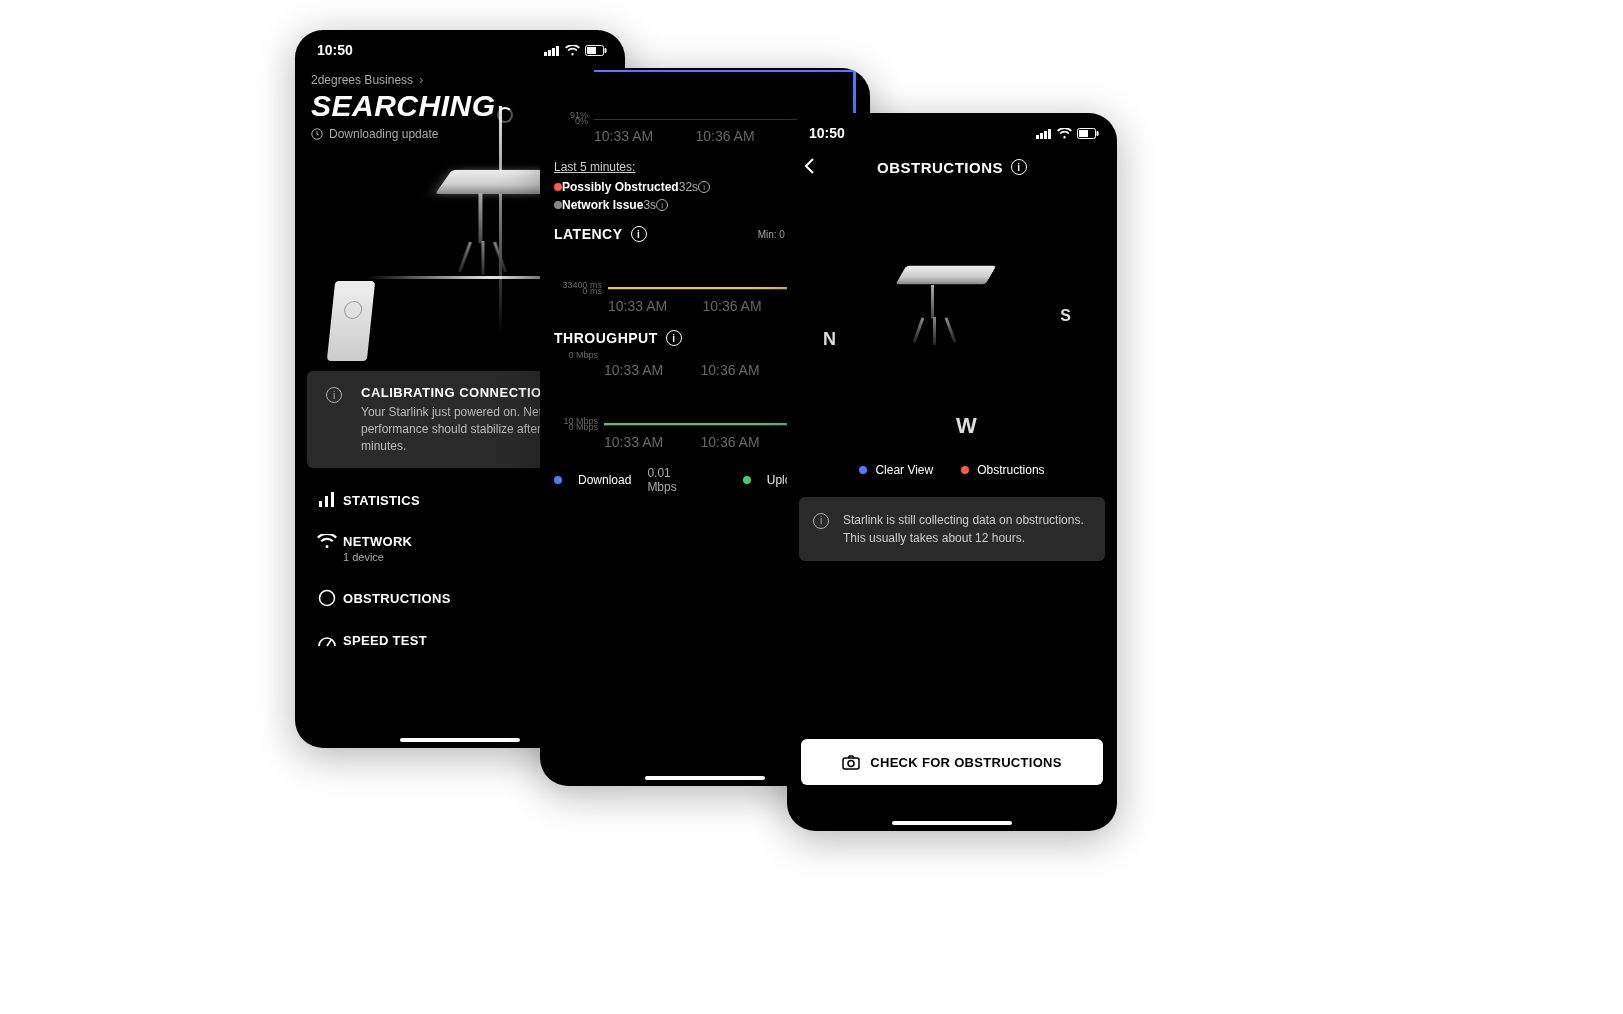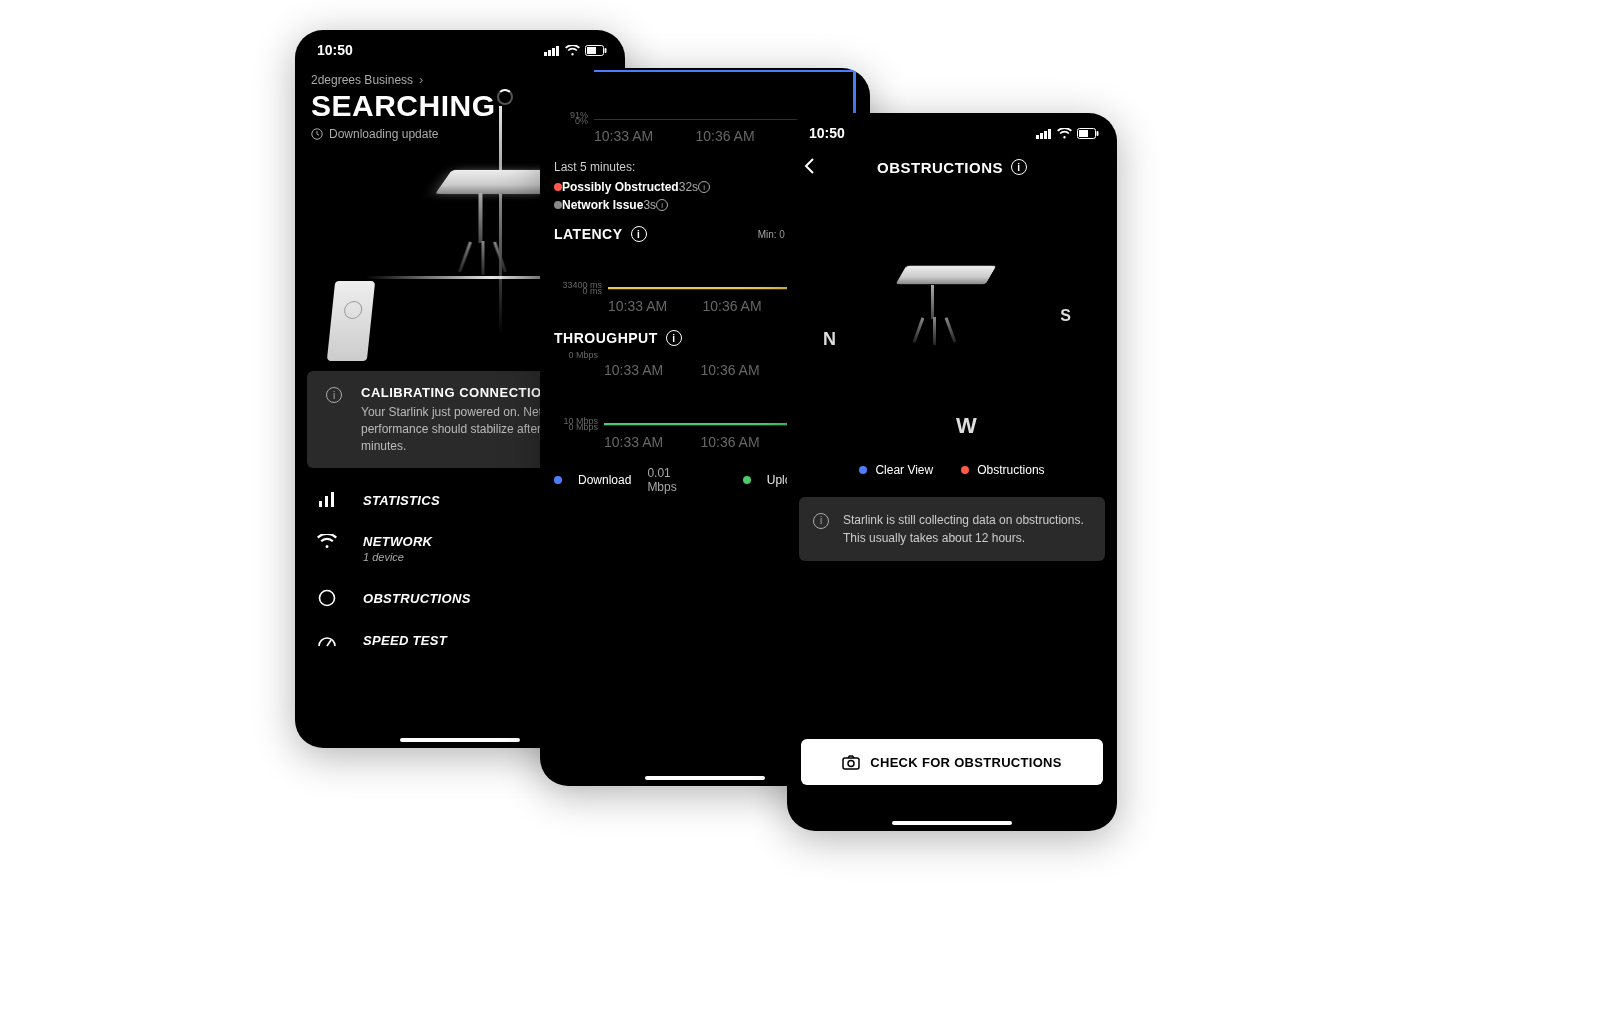--- a/index.html
+++ b/index.html
@@ -44,21 +44,21 @@
     justify-content: center;
     height: 44px;
     font-weight: 700;
     font-size: 15px;
     letter-spacing: 0.5px;
   }
 
   
   .p1-body { padding: 10px 16px 0 16px; position: relative; height: calc(100% - 44px); display:flex; flex-direction:column; }
   .carrier-row { font-size: 12px; color: #aaa; display:flex; align-items:center; gap:6px; }
-  .p1-title { font-size: 30px; font-weight: 800; letter-spacing: 0.5px; display:flex; align-items:flex-start; gap:1px; margin-top:2px;}
+  .p1-title { font-size: 30px; font-weight: 800; letter-spacing: 0.5px; display:flex; align-items:flex-end; gap:1px; margin-top:2px;font-style:italic;}
   .p1-sub { font-size: 12px; color: #aaa; display:flex; align-items:center; gap:6px; margin-top:4px;}
   .dish-art {
     position: relative;
     height: 220px;
     margin-top: 10px;
   }
   
   .dish {
     position: absolute;
     left: 50%; top: 10px;
@@ -100,21 +100,21 @@
   .alert-card {
     display:flex; gap:14px; align-items:flex-start;
     background:#2a2a2a; border-radius:6px;
     padding:14px 14px; margin: 0 -4px 14px;
   }
   .alert-card .icn { flex:0 0 26px; display:flex; align-items:center; justify-content:center; margin-top:2px;}
   .alert-title { font-weight:700; font-size:13px; letter-spacing:0.5px; margin-bottom:4px;}
   .alert-body { font-size:12px; color:#bbb; line-height:1.4; }
 
   .menu { display:flex; flex-direction:column; gap:6px; }
-  .menu-item { display:flex; align-items:center; gap:24px; padding:10px 4px; font-weight:700; font-size:13px; letter-spacing:0.3px;font-style:italic;}
+  .menu-item { display:flex; align-items:center; gap:4px; padding:10px 4px; font-weight:700; font-size:13px; letter-spacing:0.3px;}
   .menu-item .icn { width:24px; display:flex; justify-content:center; }
   .menu-sub { font-size:11px; font-weight:400; color:#aaa; letter-spacing:0; margin-top:2px;}
   .home-ind { position:absolute; bottom:6px; left:50%; transform:translateX(-50%); width:120px; height:4px; background:#fff; border-radius:2px; }
 
   
   .p2-body { padding: 0 14px; height: calc(100% - 92px); overflow:hidden; position:relative; }
   .chart-block { margin-bottom: 16px; }
   .y-label { font-size: 9px; color:#666; text-align:right; width:34px; display:inline-block; }
   .chart-row { display:flex; align-items:flex-end; gap:6px; }
   .chart-canvas { position:relative; flex:1; height:40px; border-bottom:1px solid #333;}
@@ -125,21 +125,21 @@
   .line-green { background:#4acc6e; }
   .vbar-right { position:absolute; right:0; top:-20px; bottom:0; width:3px; background:#4a7dff; }
   .sec-header { display:flex; align-items:center; gap:8px; font-weight:700; font-size:14px; letter-spacing:0.5px; margin:14px 0 8px; }
   .sec-header .right { margin-left:auto; font-size:10px; font-weight:400; color:#aaa; letter-spacing:0;}
   .legend-row { display:flex; align-items:center; gap:0; font-size:12px; margin:4px 0;}
   .dot { width:8px; height:8px; border-radius:50%; flex:0 0 8px;}
   .dot-red{background:#ff5a4a;} .dot-grey{background:#888;} .dot-blue{background:#4a7dff;} .dot-green{background:#4acc6e;}
   .legend-val { color:#aaa; font-size:12px; }
   .pill-scrollbar { position:absolute; right:4px; top:380px; width:5px; height:50px; background:#555; border-radius:3px;}
   .home-ind2 { position:absolute; bottom:6px; left:50%; transform:translateX(-50%); width:120px; height:4px; background:#fff; border-radius:2px; }
-  .p2-sub { font-size:12px; color:#ccc; margin:10px 0 6px;}
+  .p2-sub { font-size:12px; color:#ccc; margin:10px 0 6px;text-decoration:underline;}
   .subval{color:#aaa;}
 
   
   .p3-body { padding: 0 14px; height: calc(100% - 92px); display:flex; flex-direction:column; position:relative;}
   .compass-area { position:relative; height:260px; margin-top:10px;}
   .compass-area .dir { position:absolute; font-weight:800; color:#ddd; }
   .compass-area .dir.n { left:22px; top:130px; font-size:18px; }
   .compass-area .dir.w { left:155px; bottom:20px; font-size:22px; }
   .compass-area .dir.s { right:32px; top:108px; font-size:16px; }
   .compass-area .dish2 { position:absolute; left:100px; top:60px; }

